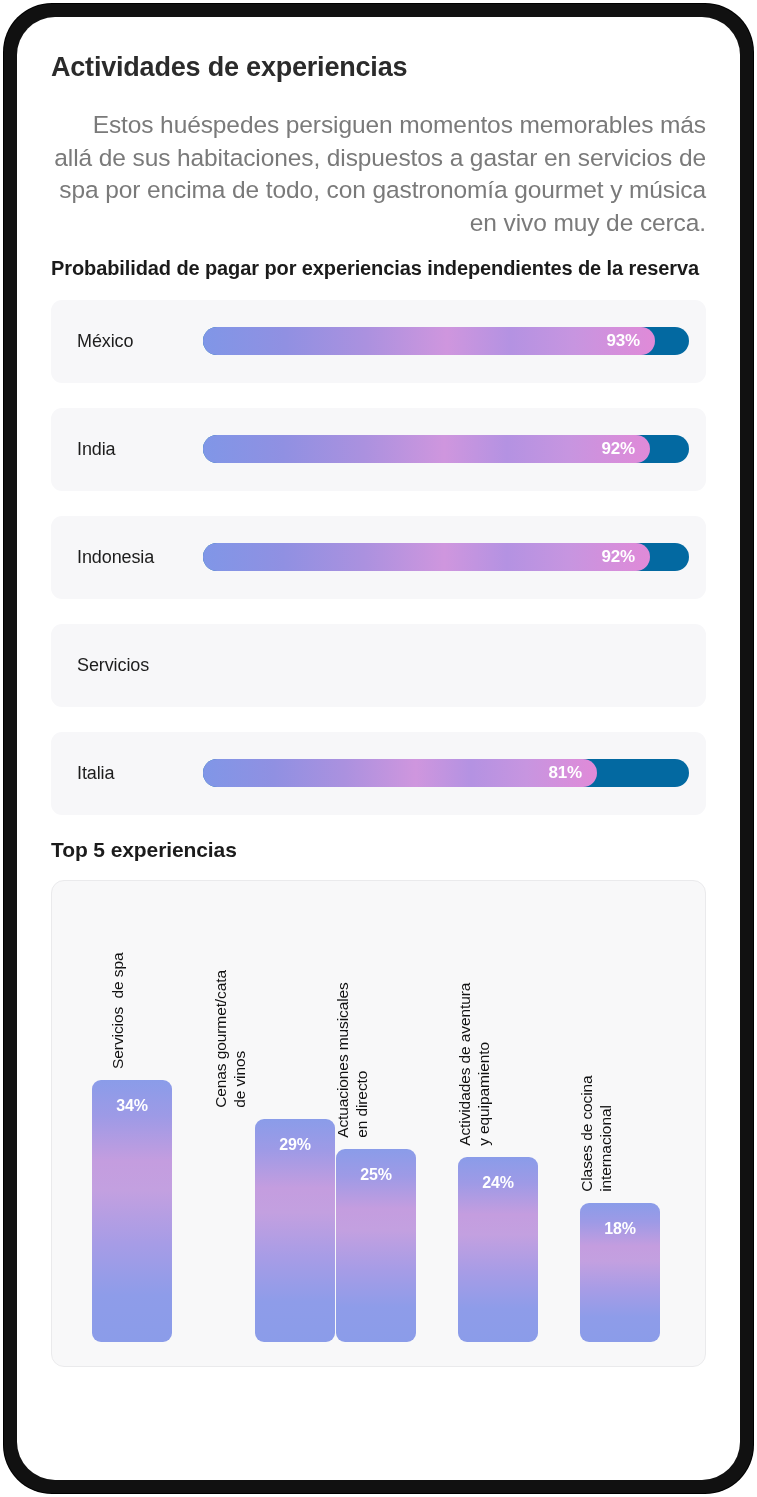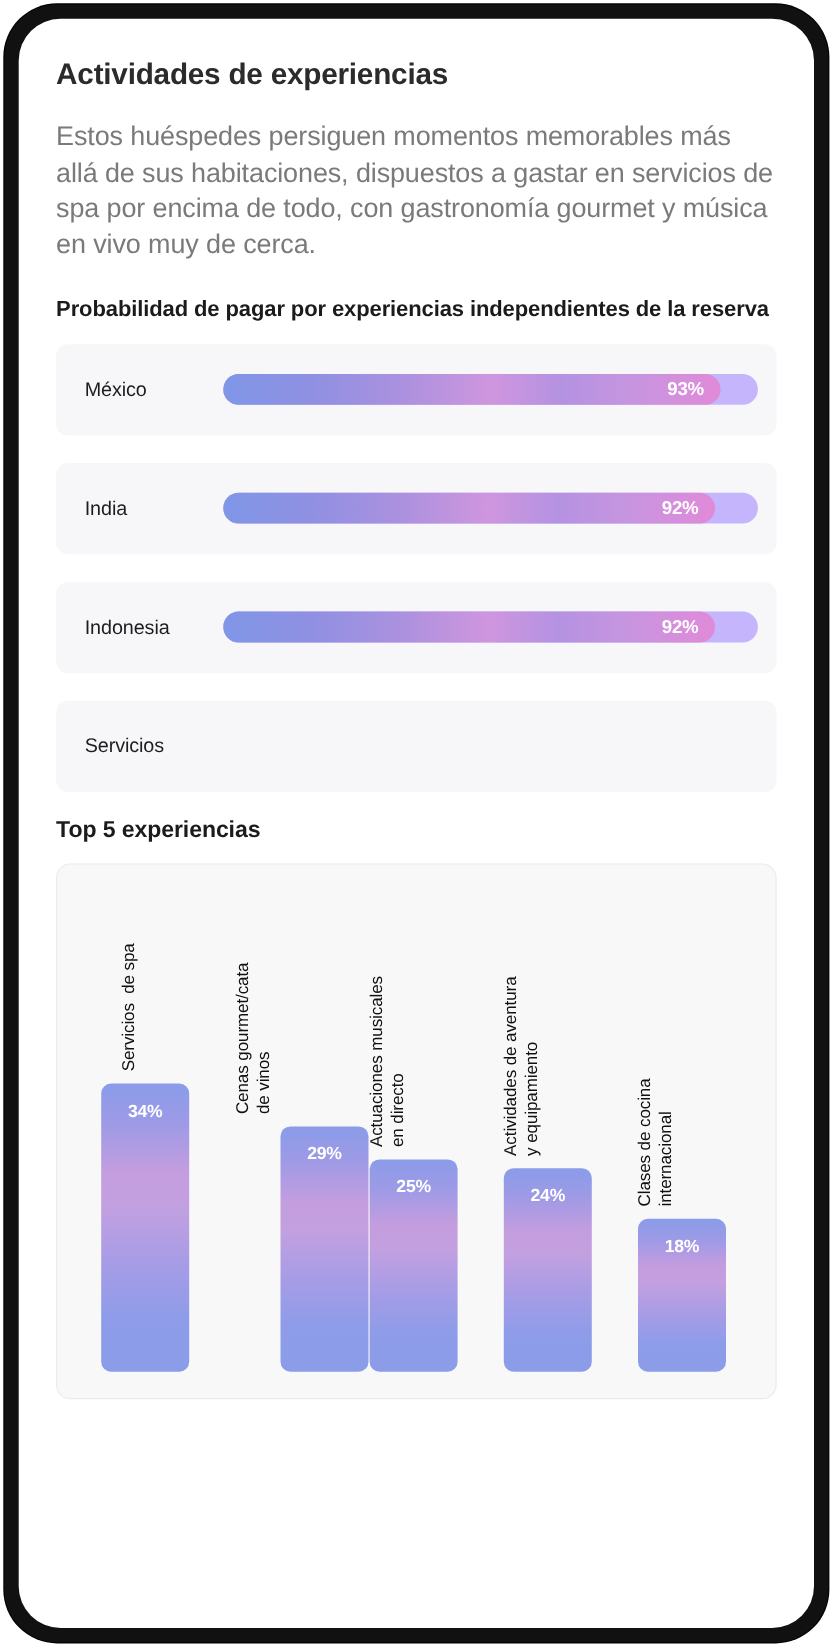--- a/index.html
+++ b/index.html
@@ -52,21 +52,22 @@
     letter-spacing: -0.2px;
     line-height: 1.1;
     margin-bottom: 26px;
   }
 
   .page-desc {
     font-size: 24.5px;
     color: #7a7a7a;
     line-height: 1.34;
     letter-spacing: -0.1px;
-    margin-bottom: 29px;
+    margin-bottom: 16px;
+    text-align: right;
   }
 
   .section-title {
     font-size: 20px;
     font-weight: bold;
     color: #1b1b1b;
     line-height: 1.28;
     letter-spacing: -0.1px;
   }
 
@@ -102,21 +103,21 @@
     letter-spacing: -0.1px;
     white-space: nowrap;
   }
 
   .prob-track {
     position: absolute;
     left: 152px;
     width: 486px;
     height: 28px;
     border-radius: 14px;
-    background: #c4b5fd;
+    background: #0369a1;
   }
 
   .prob-fill {
     position: absolute;
     left: 0;
     top: 0;
     height: 28px;
     border-radius: 14px;
     background: linear-gradient(90deg,
       #8096e7 0%,
@@ -237,20 +238,28 @@
             <div class="prob-label">Indonesia</div>
             <div class="prob-track">
               <div class="prob-fill" style="width: 447px;">
                 <span class="prob-value">92%</span>
               </div>
             </div>
           </div>
           <div class="prob-row">
             <div class="prob-label">Servicios</div>
           </div>
+          <div class="prob-row">
+            <div class="prob-label">Italia</div>
+            <div class="prob-track">
+              <div class="prob-fill" style="width: 394px;">
+                <span class="prob-value">81%</span>
+              </div>
+            </div>
+          </div>
         </div>
 
       <div class="section-title" id="top5-section-title">Top 5 experiencias</div>
 
       <div id="top5-panel">
         <div id="top5-plot">
             <div class="vbar-group" style="left: 40px;">
               <div class="vbar-label">Servicios  de spa</div>
               <div class="vbar" style="height: 262px;">
                 <div class="vbar-value">34%</div>

